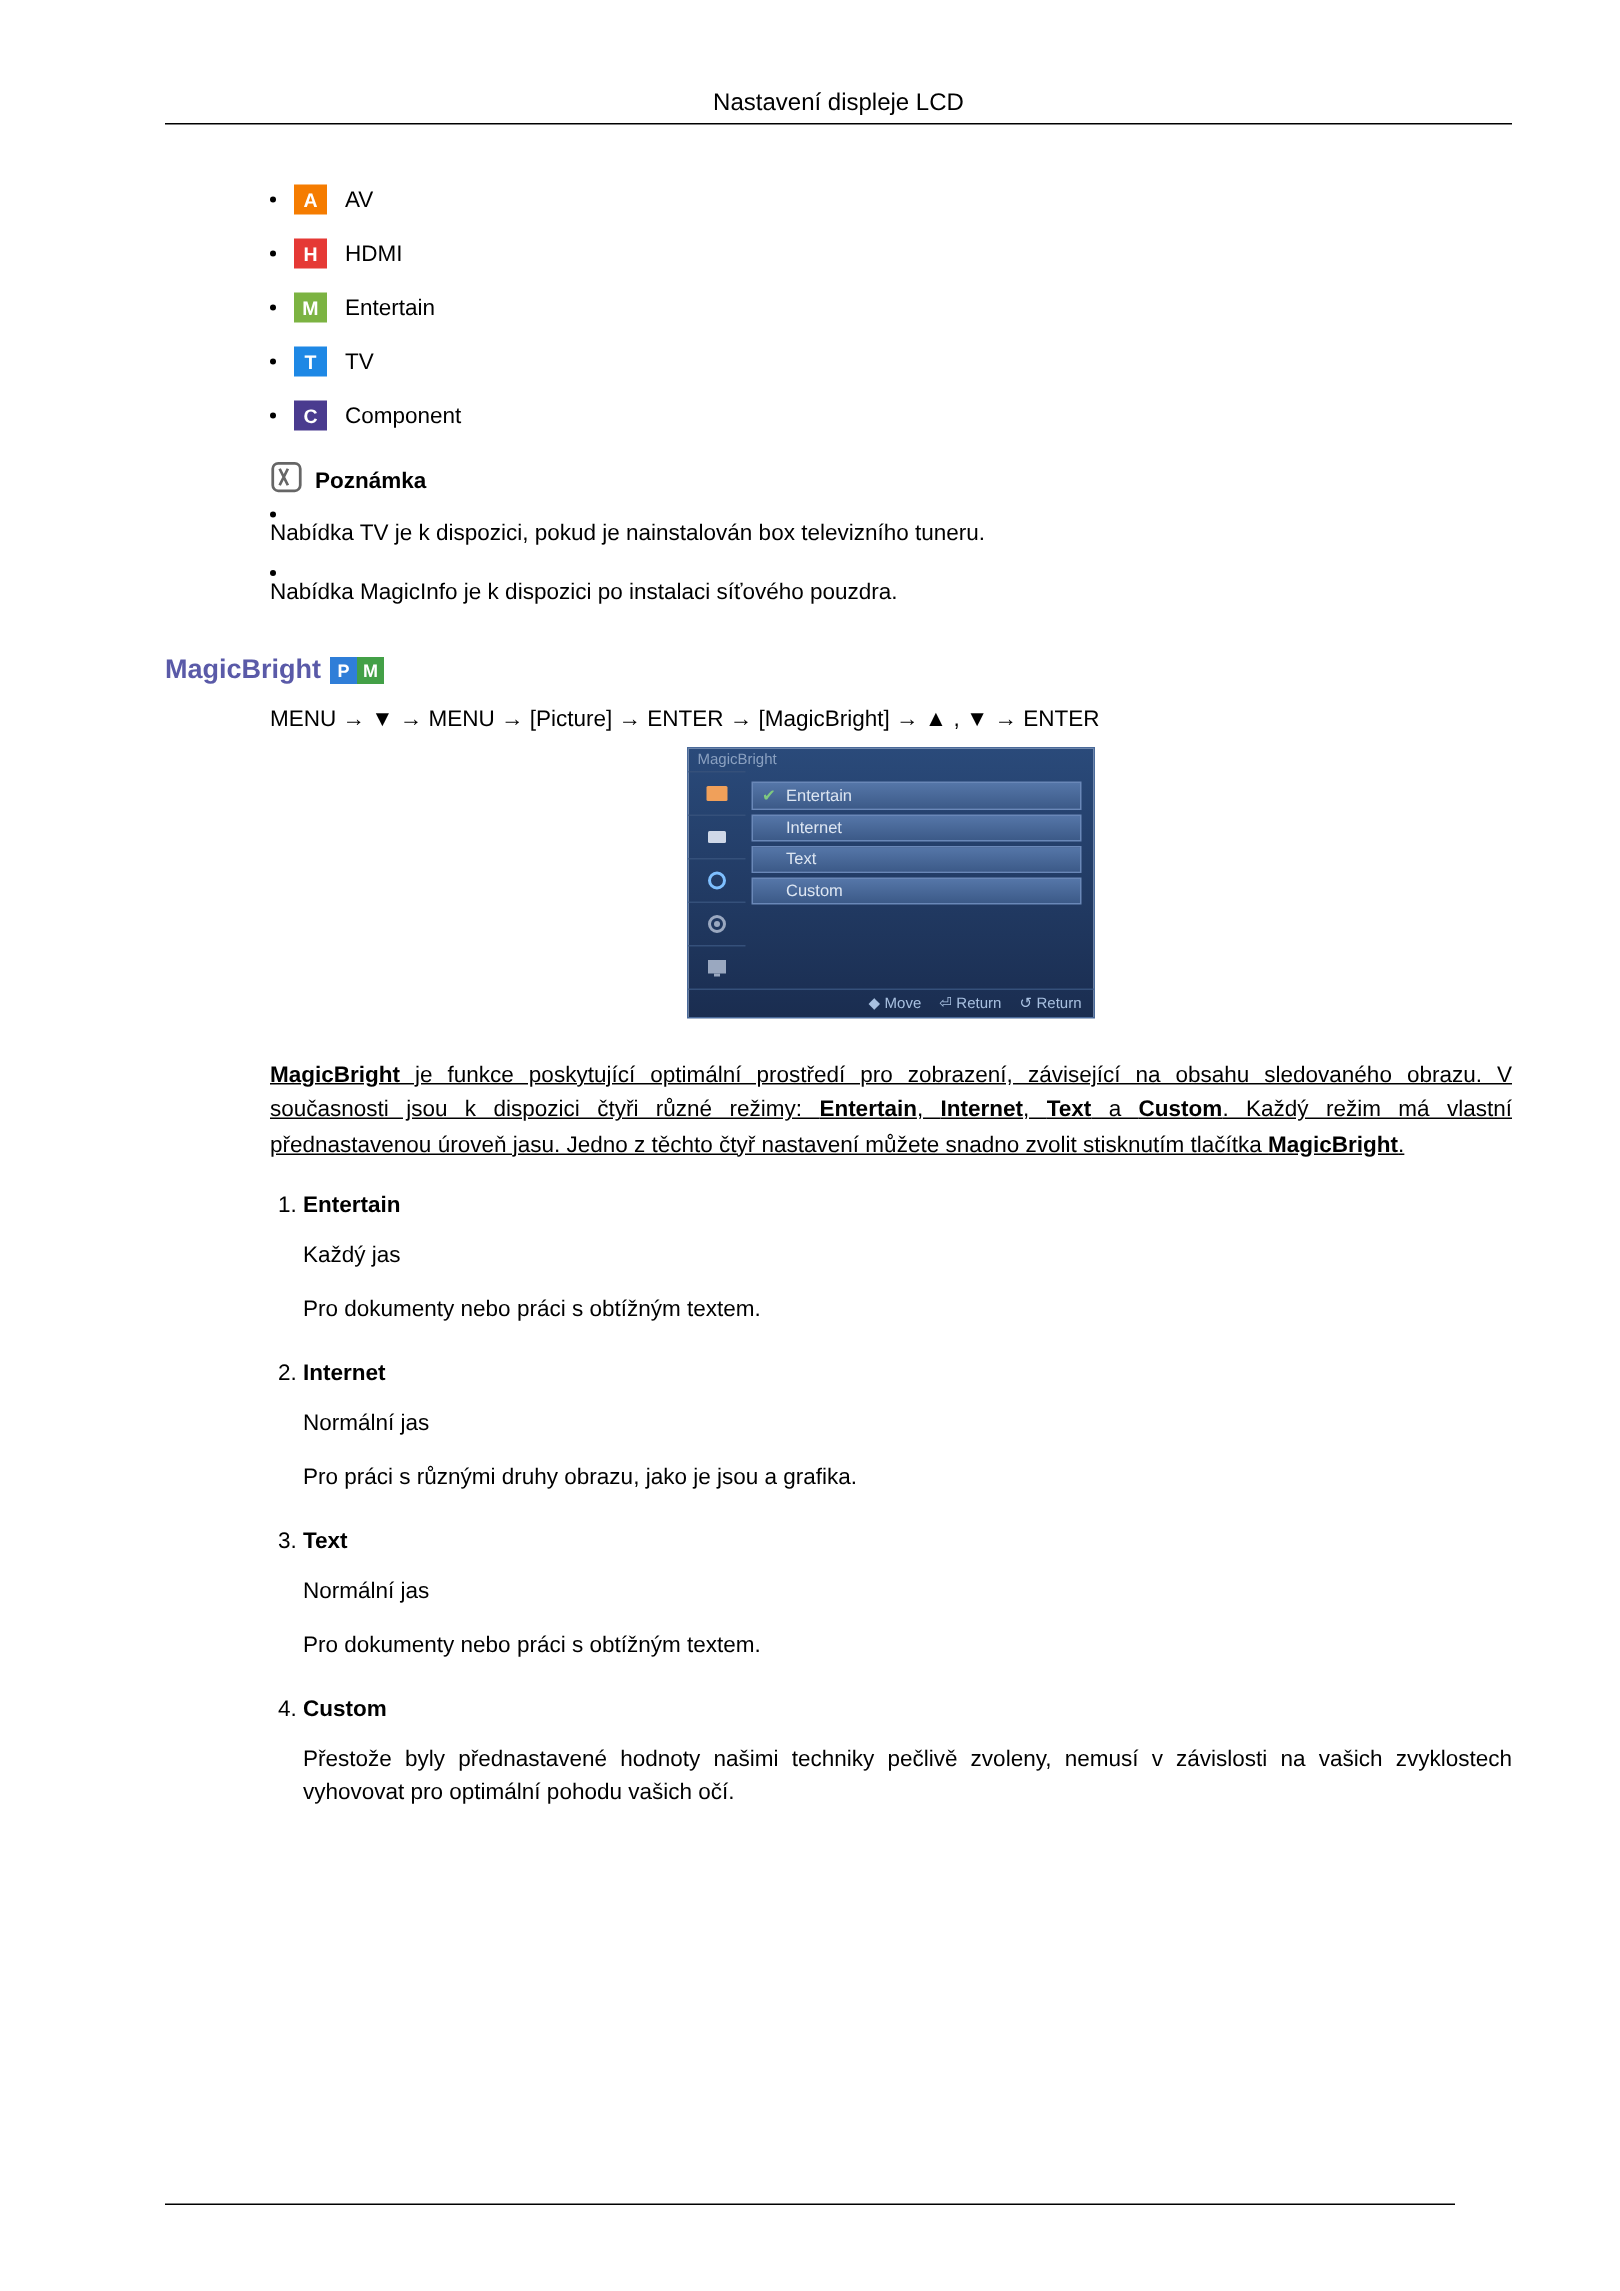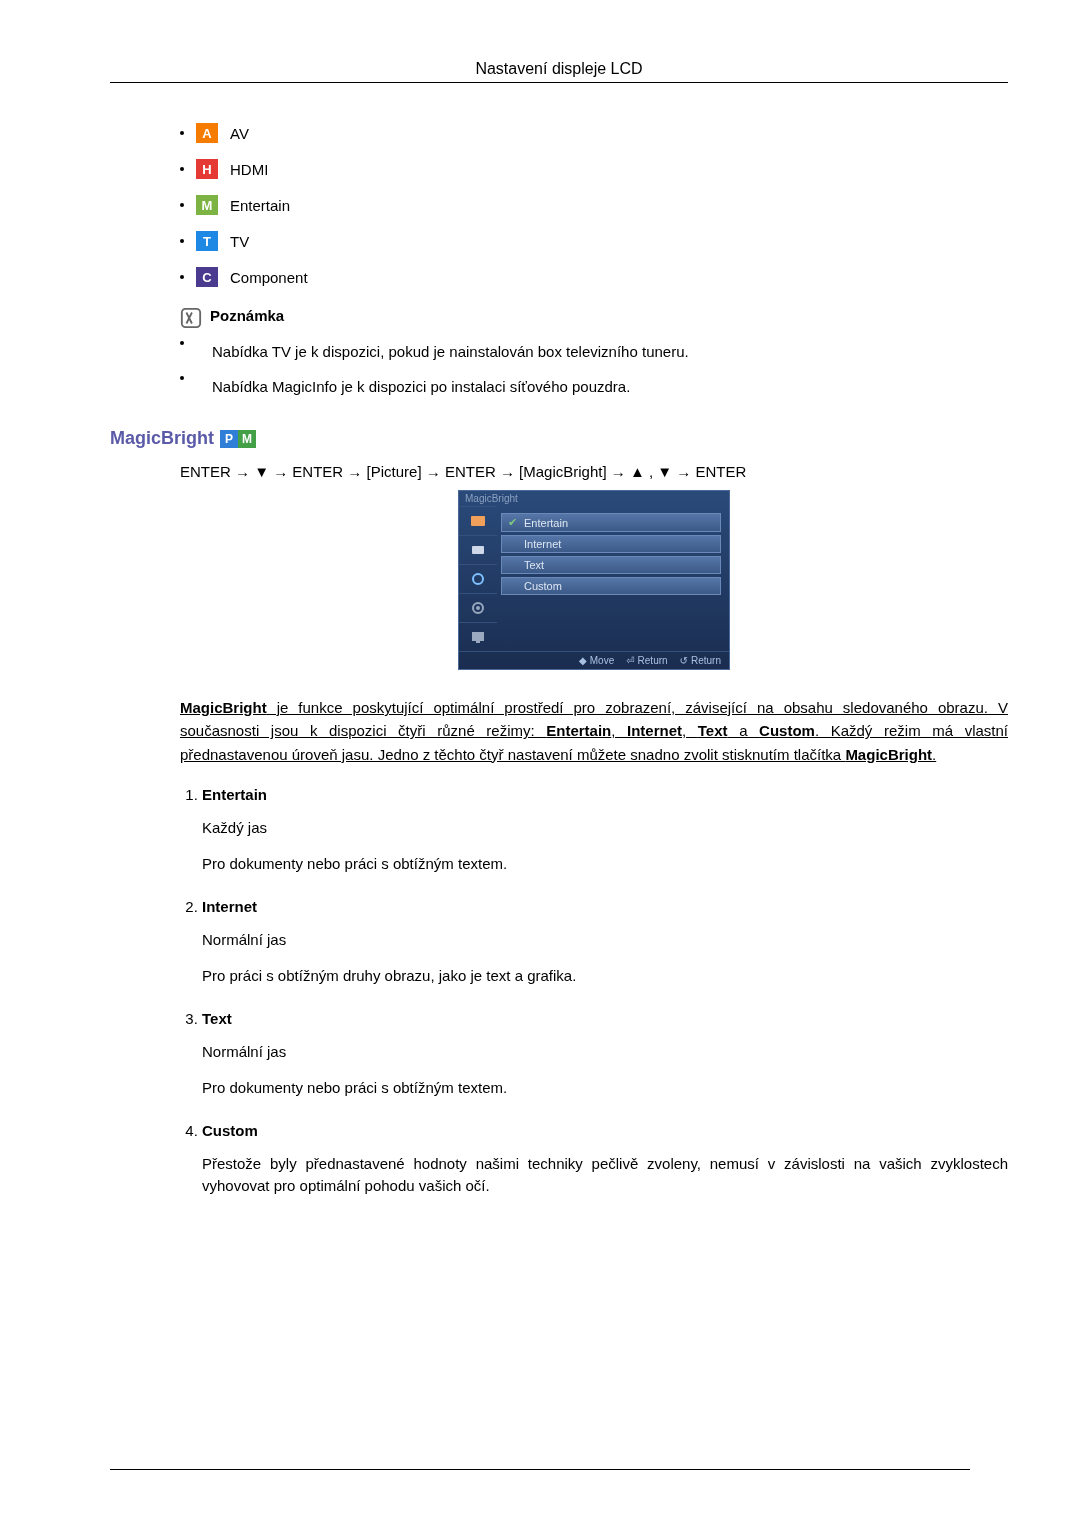--- a/index.html
+++ b/index.html
@@ -60,43 +60,44 @@
     font-size: 13px;
     flex-shrink: 0;
   }
   .badge-a { background: #f57c00; }
   .badge-h { background: #e53935; }
   .badge-m { background: #7cb342; }
   .badge-t { background: #1e88e5; }
   .badge-c { background: #4a3b8f; }
   .note-head {
     display: flex;
-    align-items: flex-start;
+    align-items: flex-end;
     gap: 8px;
     margin: 18px 0 6px 0;
     font-weight: bold;
   }
   .note-icon {
     width: 22px;
     height: 22px;
     display: inline-flex;
     align-items: center;
     justify-content: center;
   }
   .note-icon svg { width: 22px; height: 22px; }
   ul.note-list {
     list-style: none;
     padding: 0;
     margin: 0 0 30px 0;
   }
   ul.note-list li {
     display: flex;
-    gap: 28px;
+    gap: 0;
     margin: 12px 0;
     line-height: 1.5;
+    flex-direction: column;
   }
   .section-title {
     margin-left: 0;
     font-size: 18px;
     font-weight: bold;
     color: #5a5aa8;
     display: flex;
     align-items: center;
     gap: 6px;
     margin-bottom: 14px;
@@ -269,21 +270,21 @@
   <div class="section-title">
     <span>MagicBright</span>
     <span class="pm-badge">
       <span class="pm-p">P</span>
       <span class="pm-m">M</span>
     </span>
   </div>
 
   <div class="content">
     <div class="menu-path">
-       <span>ENTER → ▼ → ENTER → [Picture] → ENTER → [MagicBright] → ▲ , ▼ → ENTER</span>
+       <span>MENU → ▼ → MENU → [Picture] → ENTER → [MagicBright] → ▲ , ▼ → ENTER</span>
     </div>
 
     <div class="osd">
       <div class="osd-title">MagicBright</div>
       <div class="osd-body">
         <div class="osd-tabs">
           <div class="osd-tab">
               <svg viewBox="0 0 16 16">
                 <rect x="1" y="3" width="14" height="10" rx="1" fill="#f0a05a"></rect>
               </svg>
@@ -343,21 +344,21 @@
 
     <ol class="modes">
       <li>
         <span class="mode-name">Entertain</span>
         <p>Každý jas</p>
         <p>Pro dokumenty nebo práci s obtížným textem.</p>
       </li>
       <li>
         <span class="mode-name">Internet</span>
         <p>Normální jas</p>
-        <p>Pro práci s obtížným druhy obrazu, jako je text a grafika.</p>
+        <p>Pro práci s různými druhy obrazu, jako je jsou a grafika.</p>
       </li>
       <li>
         <span class="mode-name">Text</span>
         <p>Normální jas</p>
         <p>Pro dokumenty nebo práci s obtížným textem.</p>
       </li>
       <li>
         <span class="mode-name">Custom</span>
         <p>Přestože byly přednastavené hodnoty našimi techniky pečlivě zvoleny, nemusí v závislosti na vašich zvyklostech vyhovovat pro optimální pohodu vašich očí.</p>
       </li>

